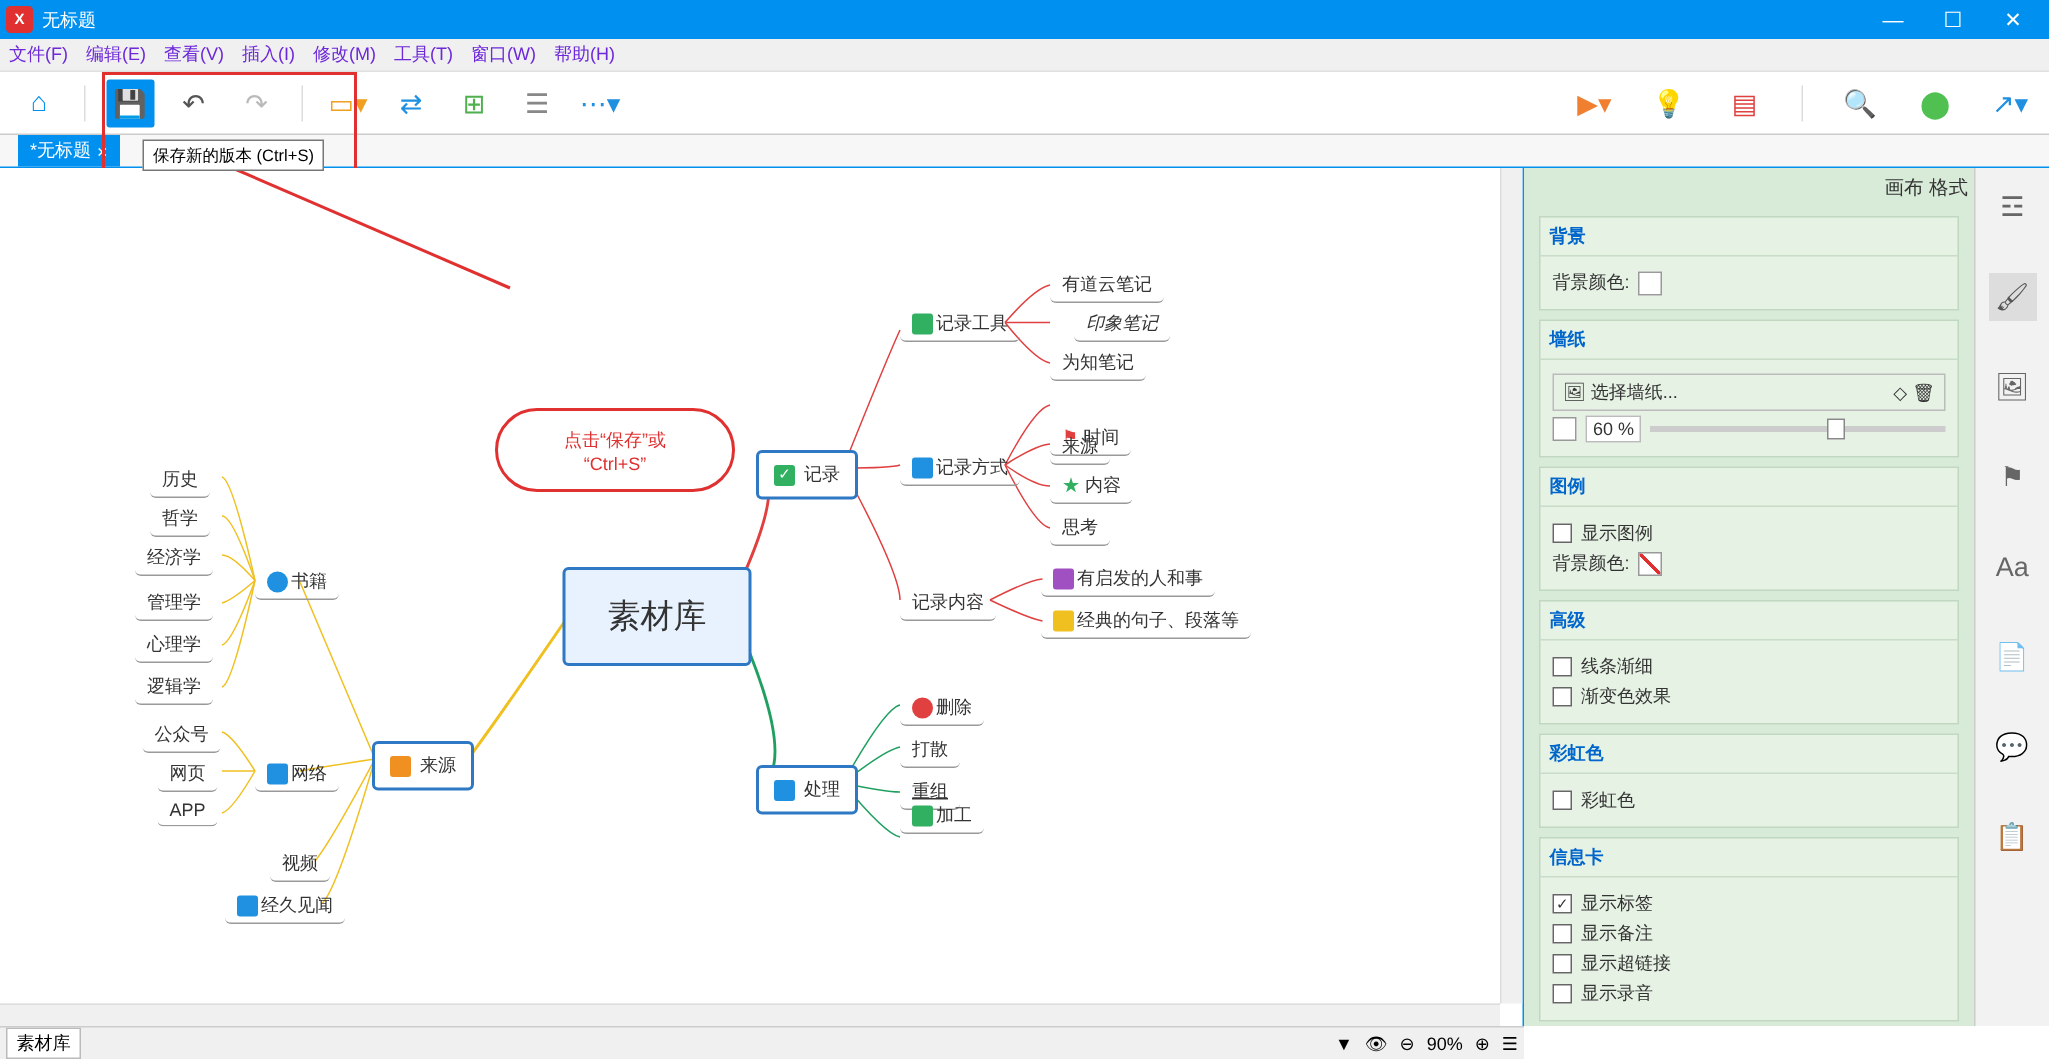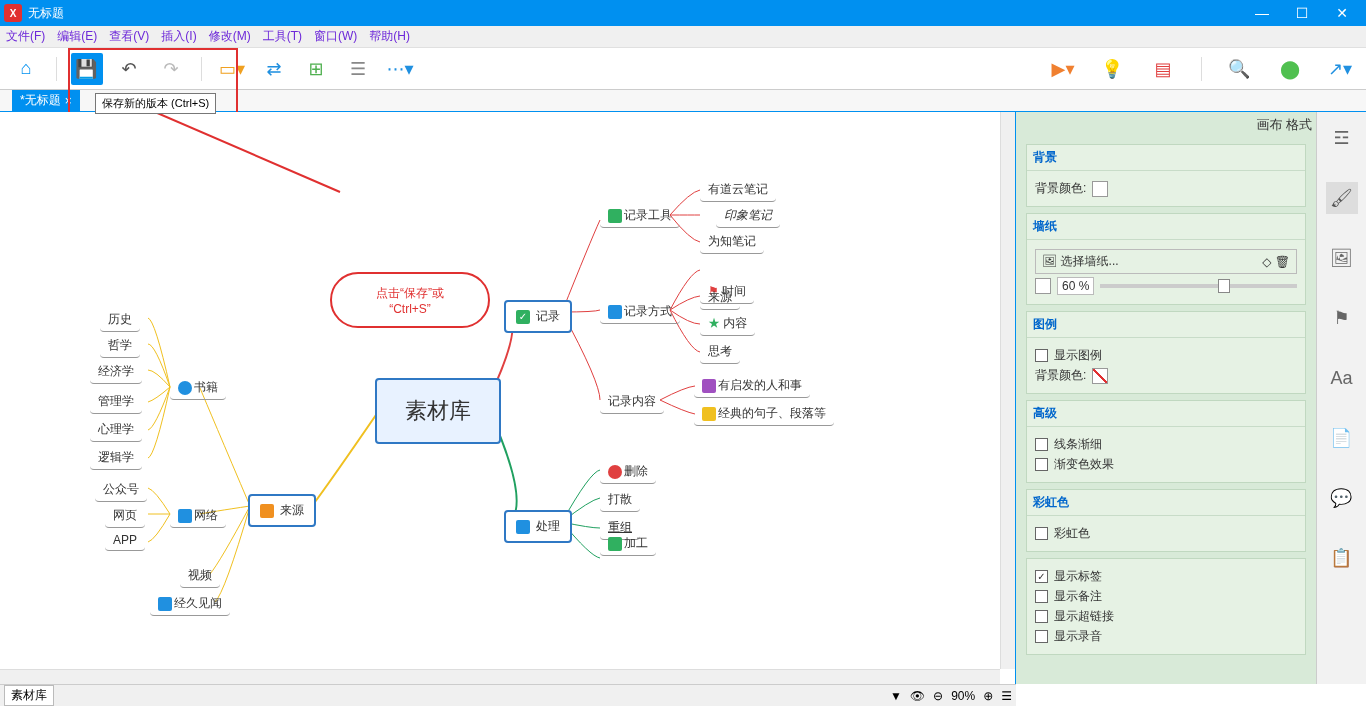--- a/index.html
+++ b/index.html
@@ -268,20 +268,21 @@
       <div class="panel-section">
         <div class="section-head">彩虹色</div>
         <div class="section-body">
             <div class="row">
               <span class="cb"></span>
               <span>彩虹色</span>
             </div>
           </div>
       </div>
       <div class="panel-section">
+        <div class="section-head">信息卡</div>
         <div class="section-body">
           <div class="row">
               <span class="cb">✓</span>
               <span>显示标签</span>
             </div>
           <div class="row">
               <span class="cb"></span>
               <span>显示备注</span>
             </div>
           <div class="row">

